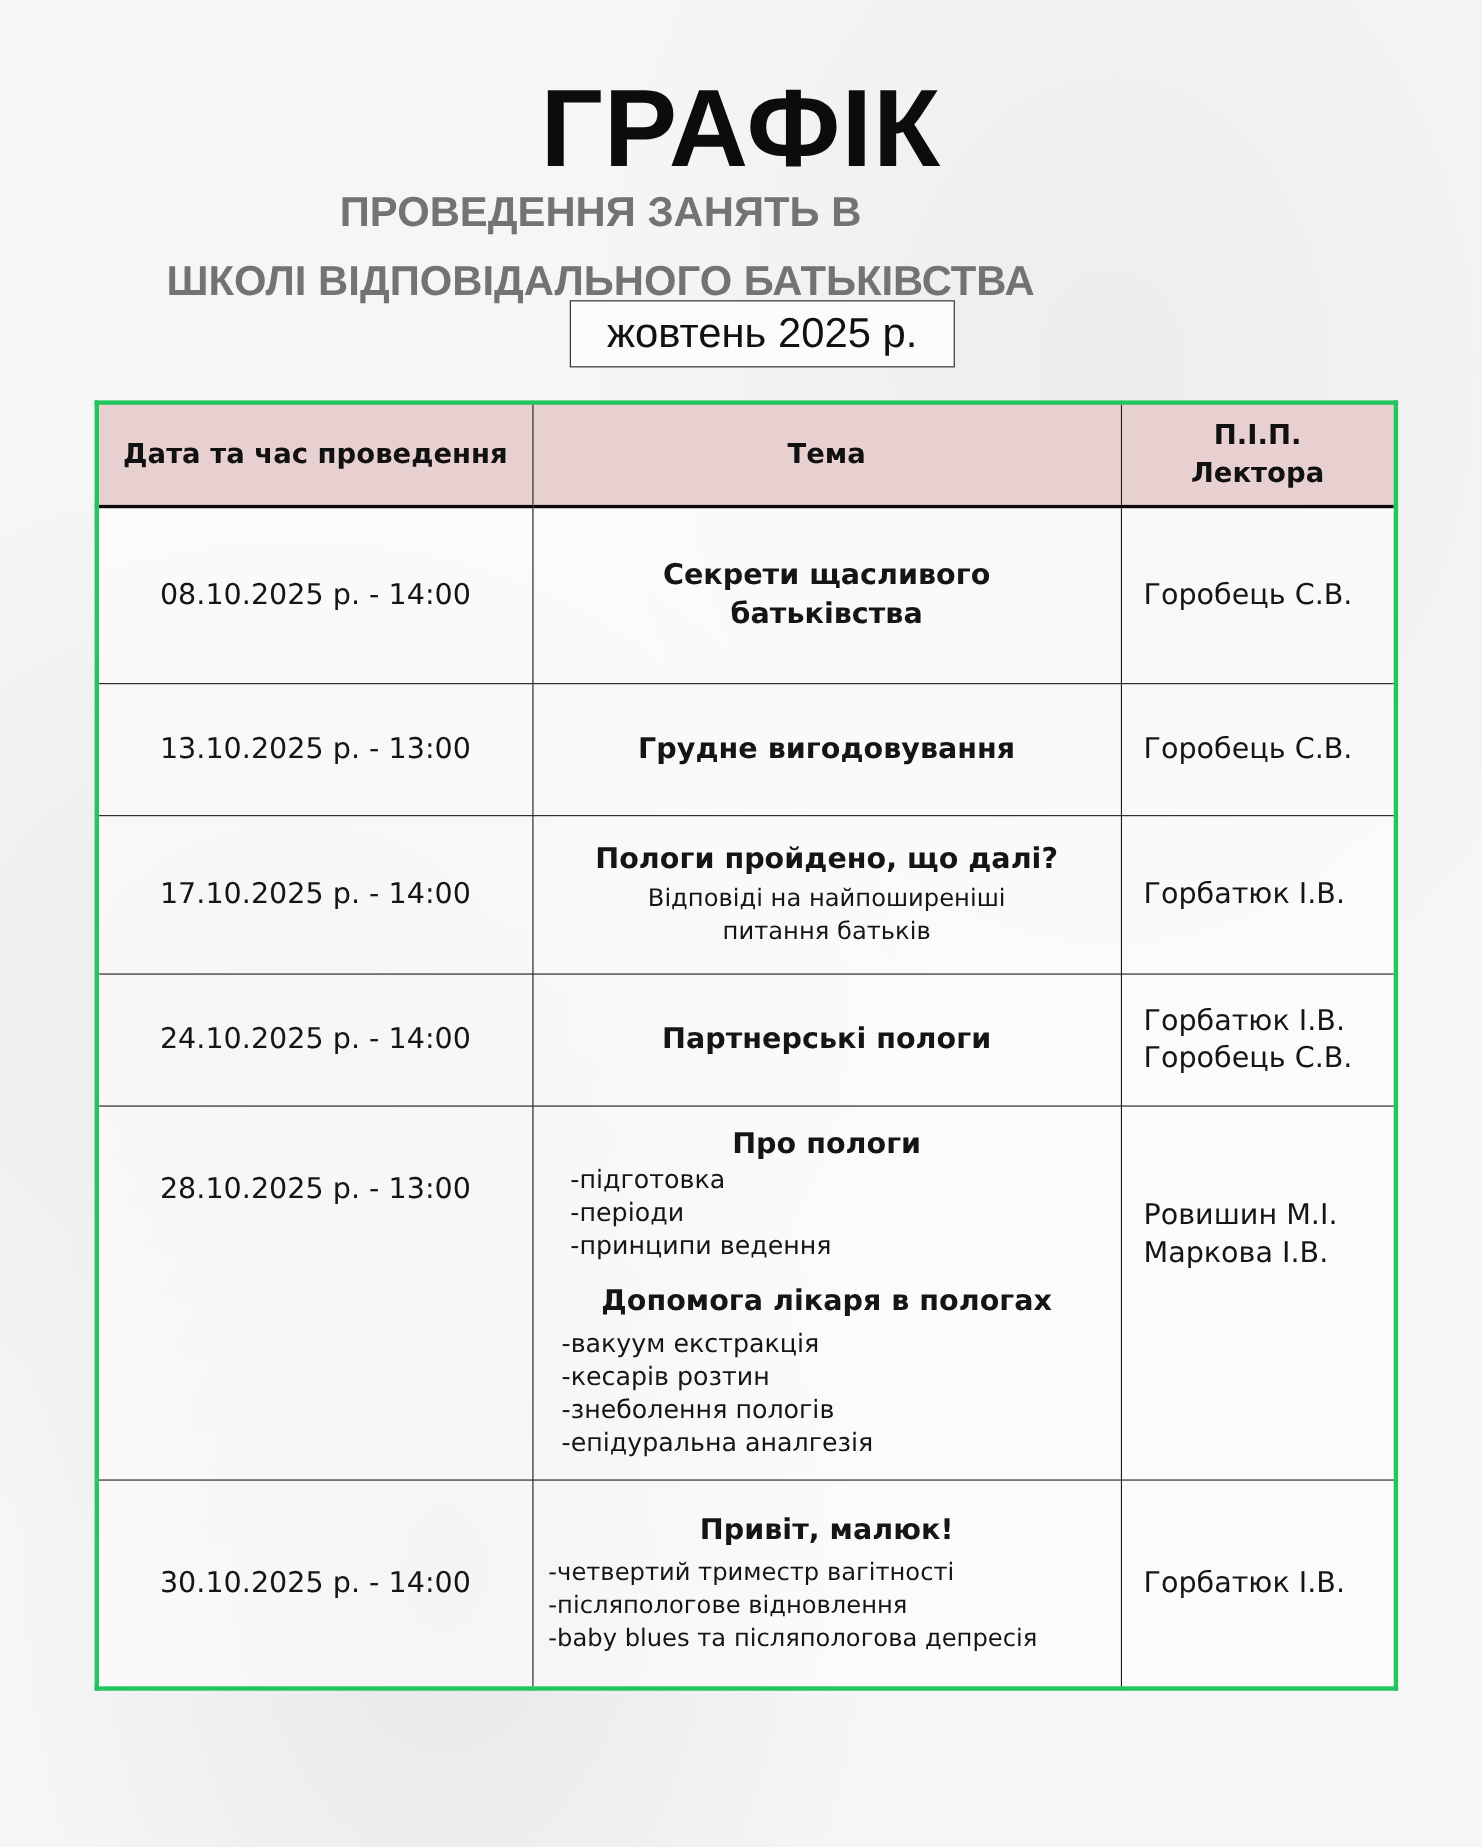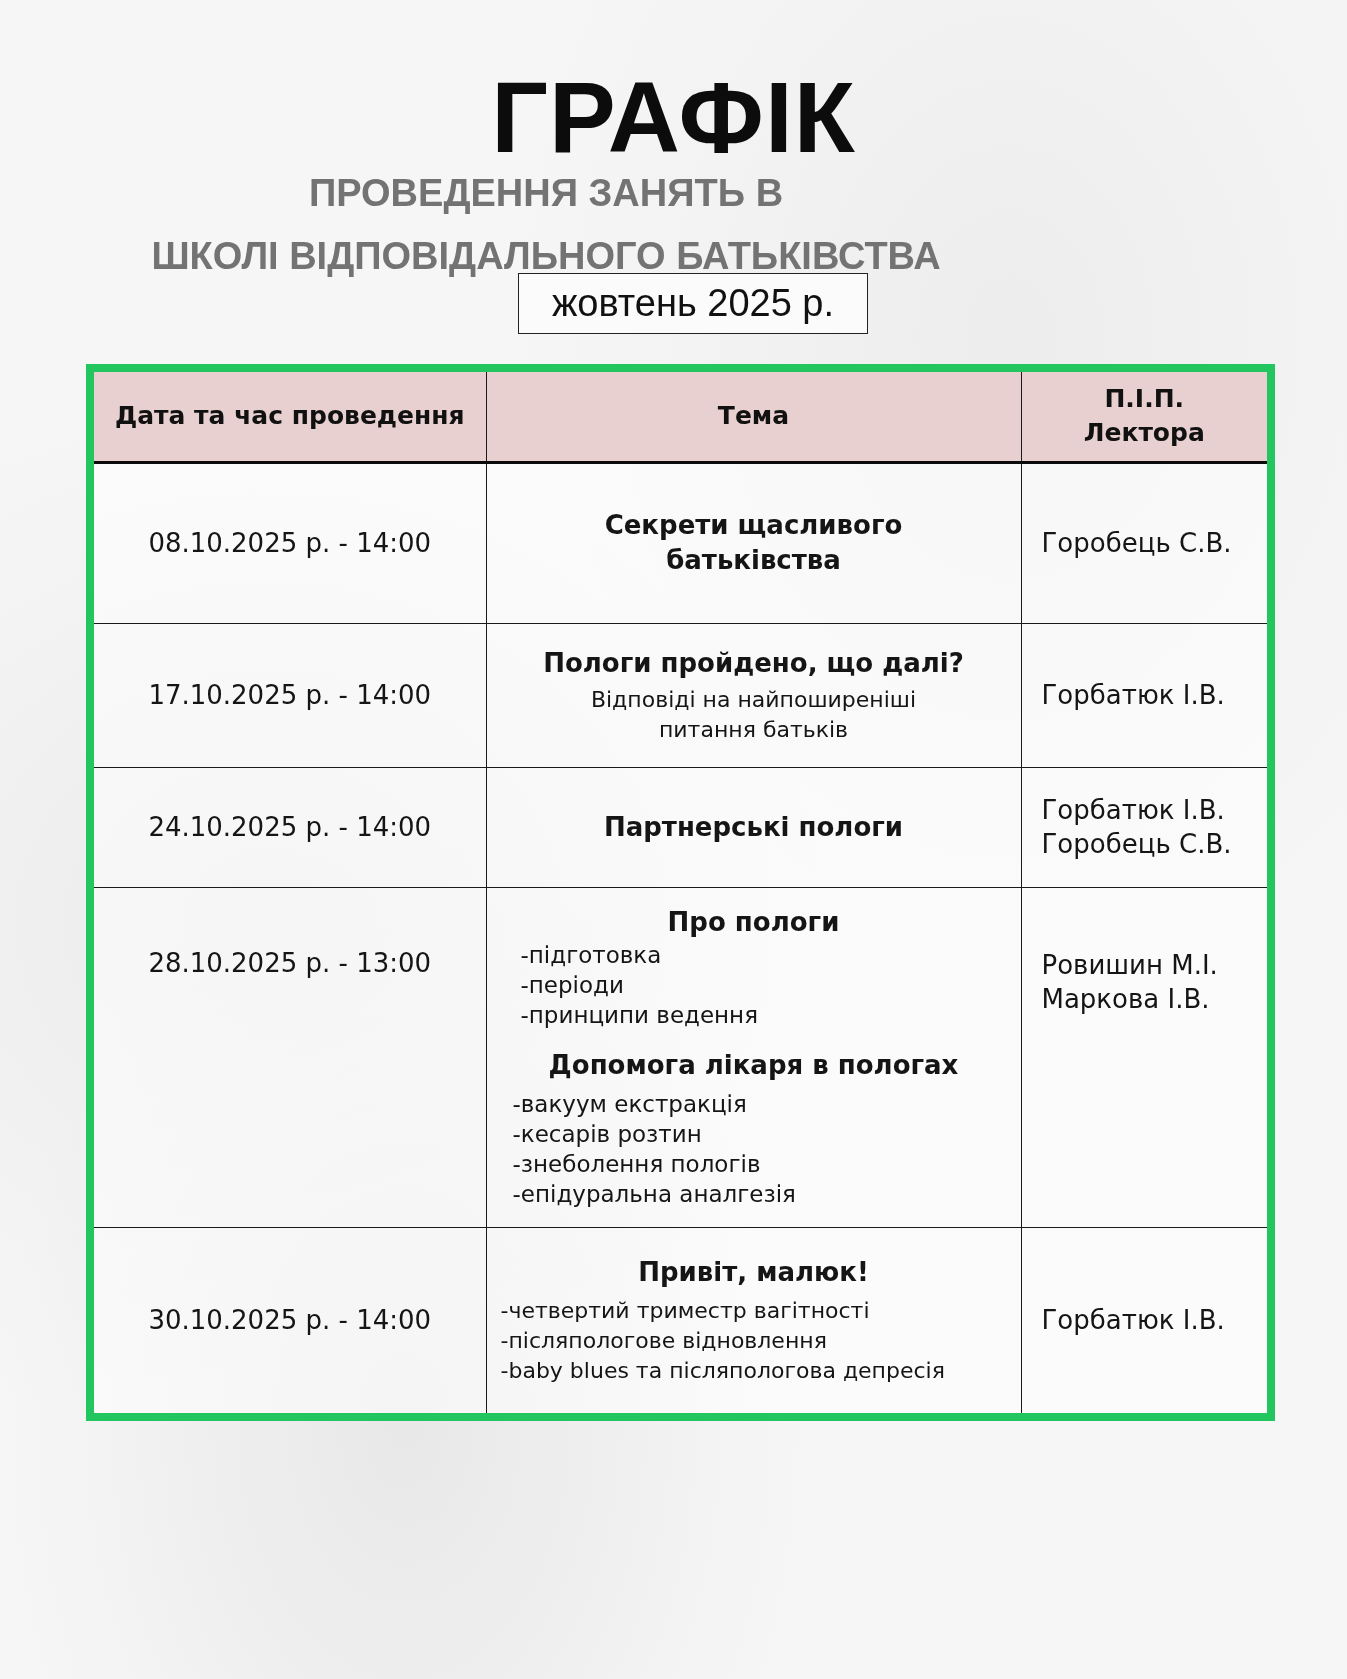--- a/index.html
+++ b/index.html
@@ -26,21 +26,21 @@
   .sub2 { top: 232px; }
   .month {
     position: absolute; left: 498px; top: 273px; width: 350px; height: 61px;
     border: 1.5px solid #222; background: #fbfbfb; box-sizing: border-box;
     display: flex; align-items: center; justify-content: center;
     font-family: "Liberation Sans", "DejaVu Sans", sans-serif;
     font-size: 38px; color: #111; margin-left: 20px;
   }
   table.schedule {
     position: absolute; left: 86px; top: 364px; width: 1181px;
-    border-collapse: collapse; border: 8px solid #22c55e; table-layout: fixed;
+    border-collapse: collapse; border: 4px solid #22c55e; table-layout: fixed;
   }
   .schedule th, .schedule td {
     border: 1.5px solid #1a1a1a; text-align: center; vertical-align: middle;
     padding: 0 8px; box-sizing: border-box;
   }
   .schedule thead th {
     background: #e8d0d1; font-weight: 700; font-size: 25px; line-height: 34px;
     height: 94px; border-bottom: 3px solid #0b0b0b; color: #111;
   }
   .schedule td { font-size: 26px; line-height: 34px; color: #151515; background: rgba(255,255,255,0.55); }
@@ -87,20 +87,29 @@
   <tbody>
     <tr class="r1">
       <td>08.10.2025 р. - 14:00</td>
       <td>
         <div class="topic-title" style="padding:0 90px">Секрети щасливого батьківства</div>
       </td>
       <td>
         <span class="lect-line">Горобець С.В.</span>
       </td>
     </tr>
+    <tr class="r2">
+      <td>13.10.2025 р. - 13:00</td>
+      <td>
+        <div class="topic-title">Грудне вигодовування</div>
+      </td>
+      <td>
+        <span class="lect-line">Горобець С.В.</span>
+      </td>
+    </tr>
     <tr class="r3">
       <td>17.10.2025 р. - 14:00</td>
       <td>
         <div class="topic-title">Пологи пройдено, що далі?</div>
         <div class="topic-desc" style="padding:0 60px">Відповіді на найпоширеніші питання батьків</div>
       </td>
       <td>
         <span class="lect-line">Горбатюк І.В.</span>
       </td>
     </tr>
@@ -125,21 +134,21 @@
         </div>
         <div class="topic-gap"></div>
         <div class="topic-title">Допомога лікаря в пологах</div>
         <div class="topic-list" style="margin-top:6px">
           <div>-вакуум екстракція</div>
           <div>-кесарів розтин</div>
           <div>-знеболення пологів</div>
           <div>-епідуральна аналгезія</div>
         </div>
       </td>
-      <td style="vertical-align:top;padding-top:60px">
+      <td style="vertical-align:top;padding-top:82px">
         <span class="lect-line">Ровишин М.І.</span>
         <span class="lect-line">Маркова І.В.</span>
       </td>
     </tr>
     <tr class="r7">
       <td>30.10.2025 р. - 14:00</td>
       <td>
         <div class="topic-title">Привіт, малюк!</div>
         <div class="topic-list" style="padding-left:6px;margin-top:6px;font-size:22px">
           <div>-четвертий триместр вагітності</div>

